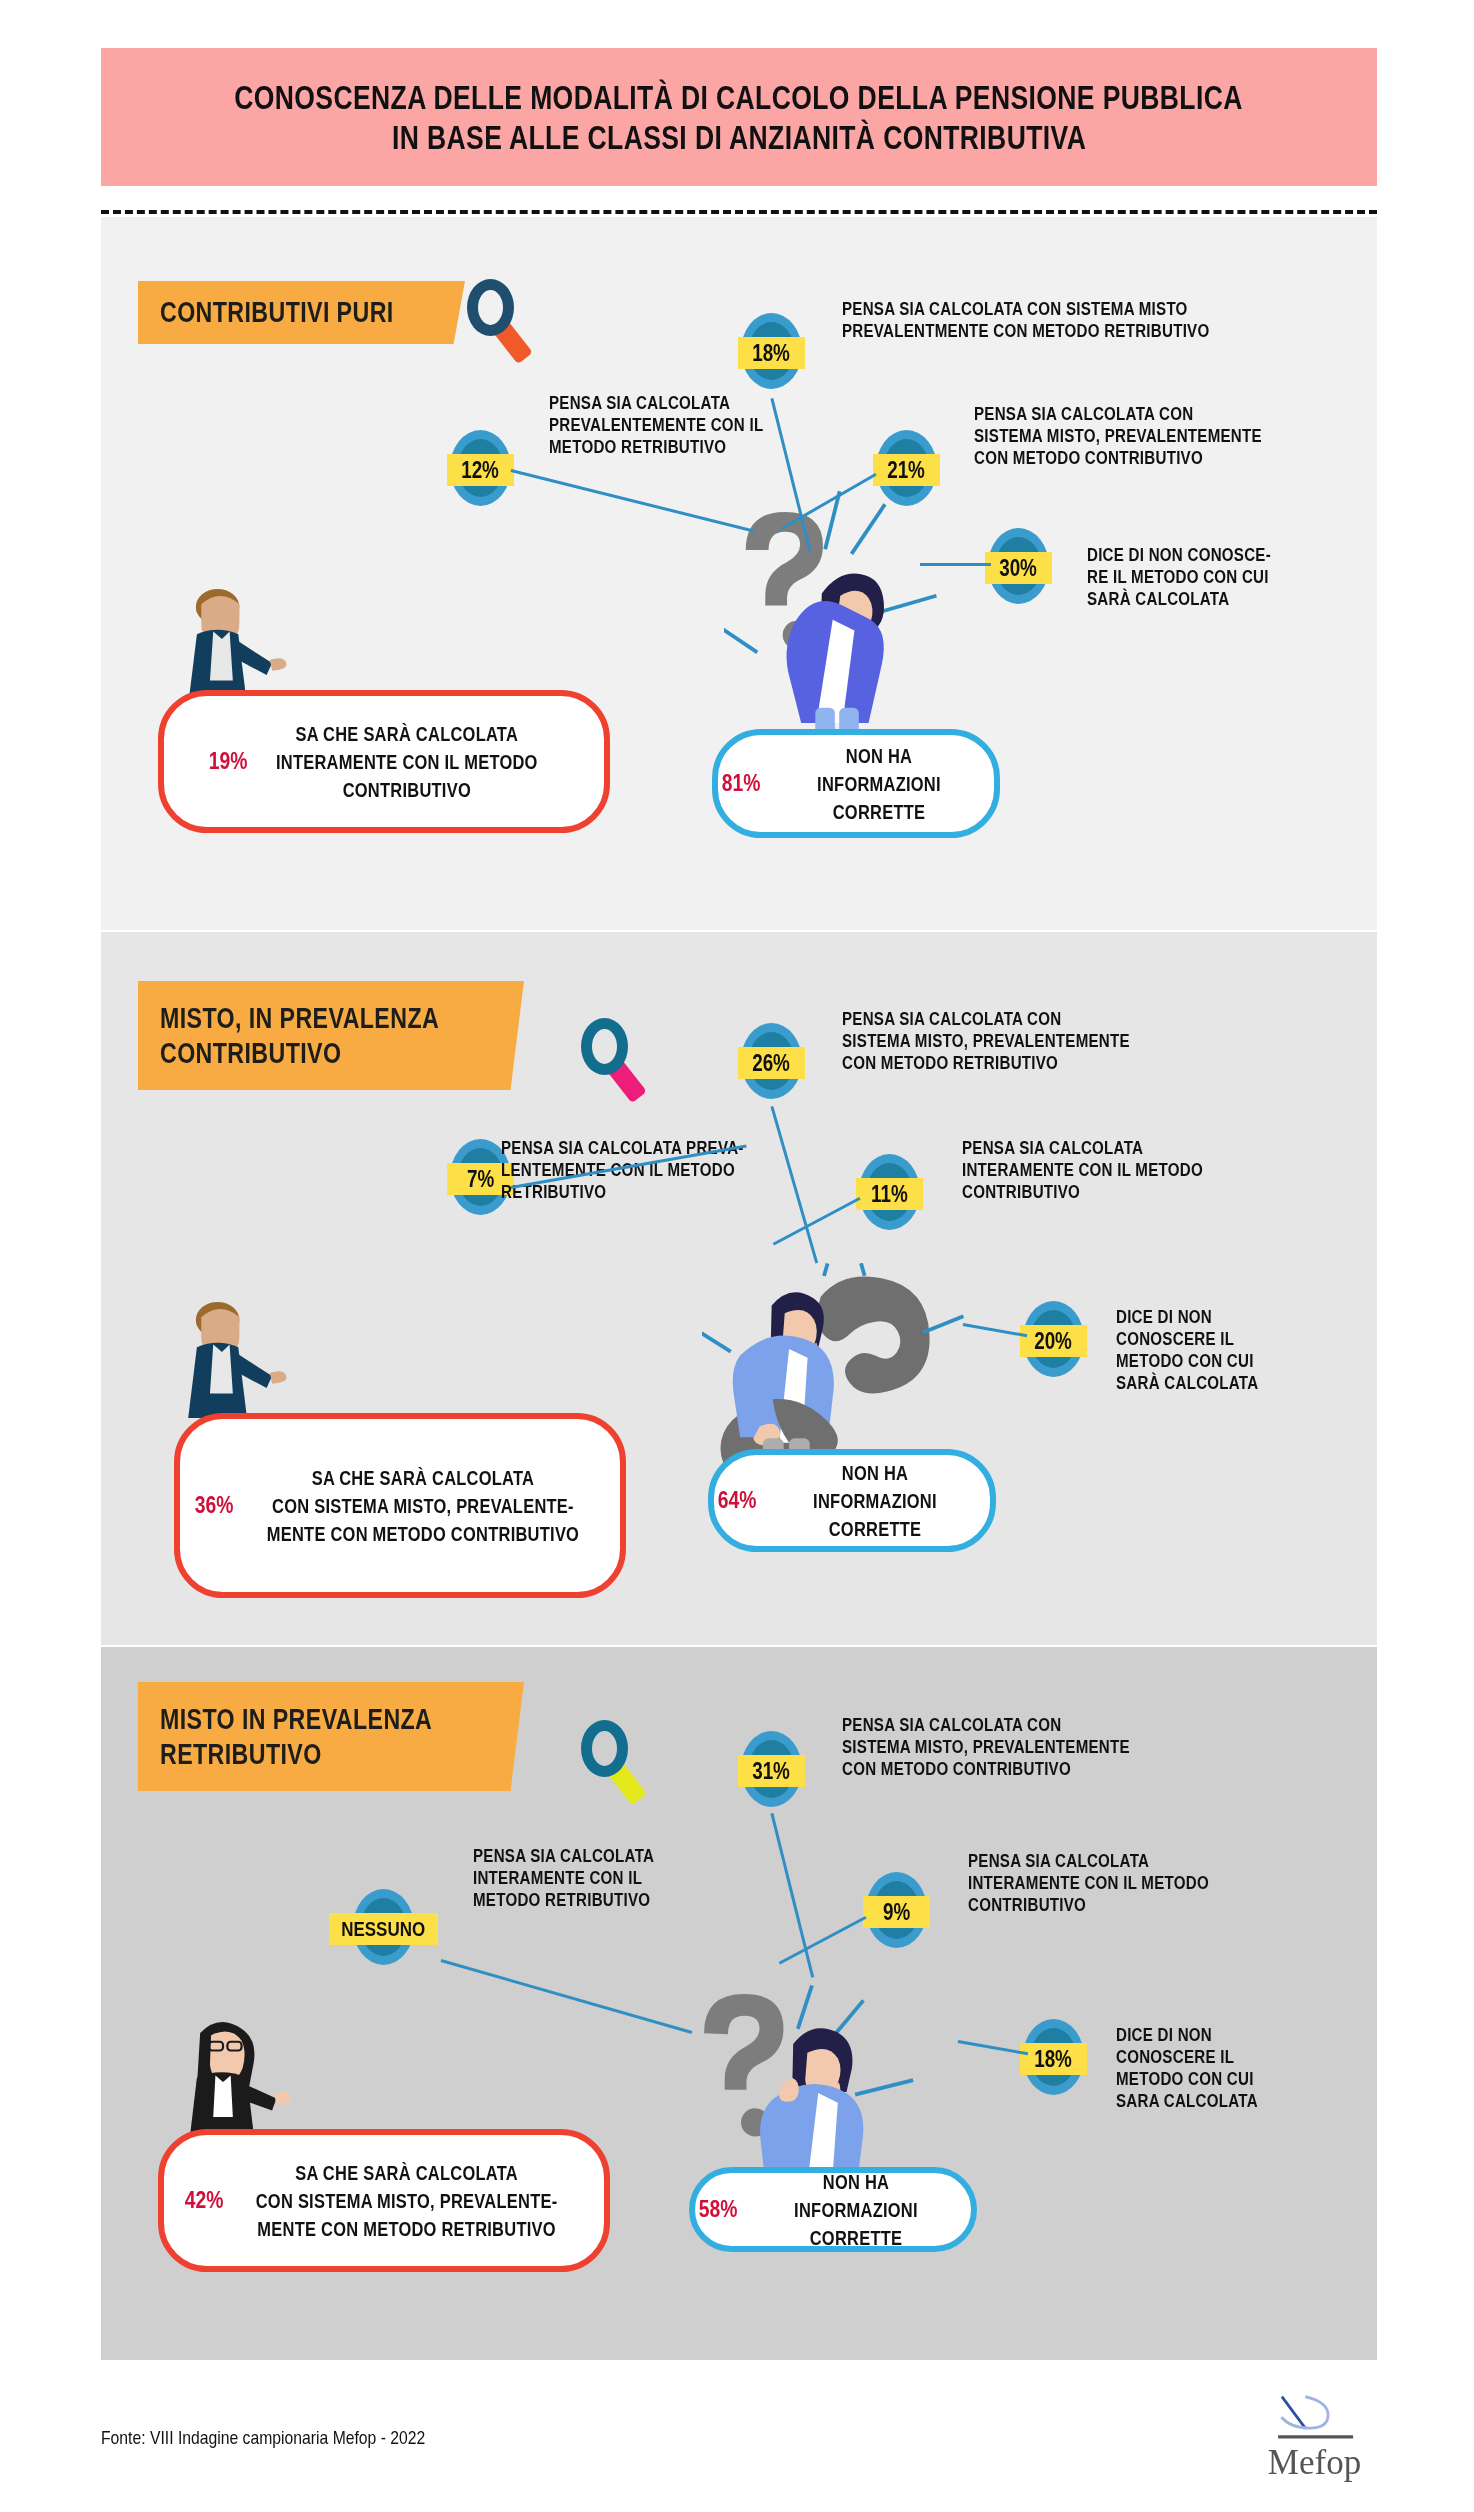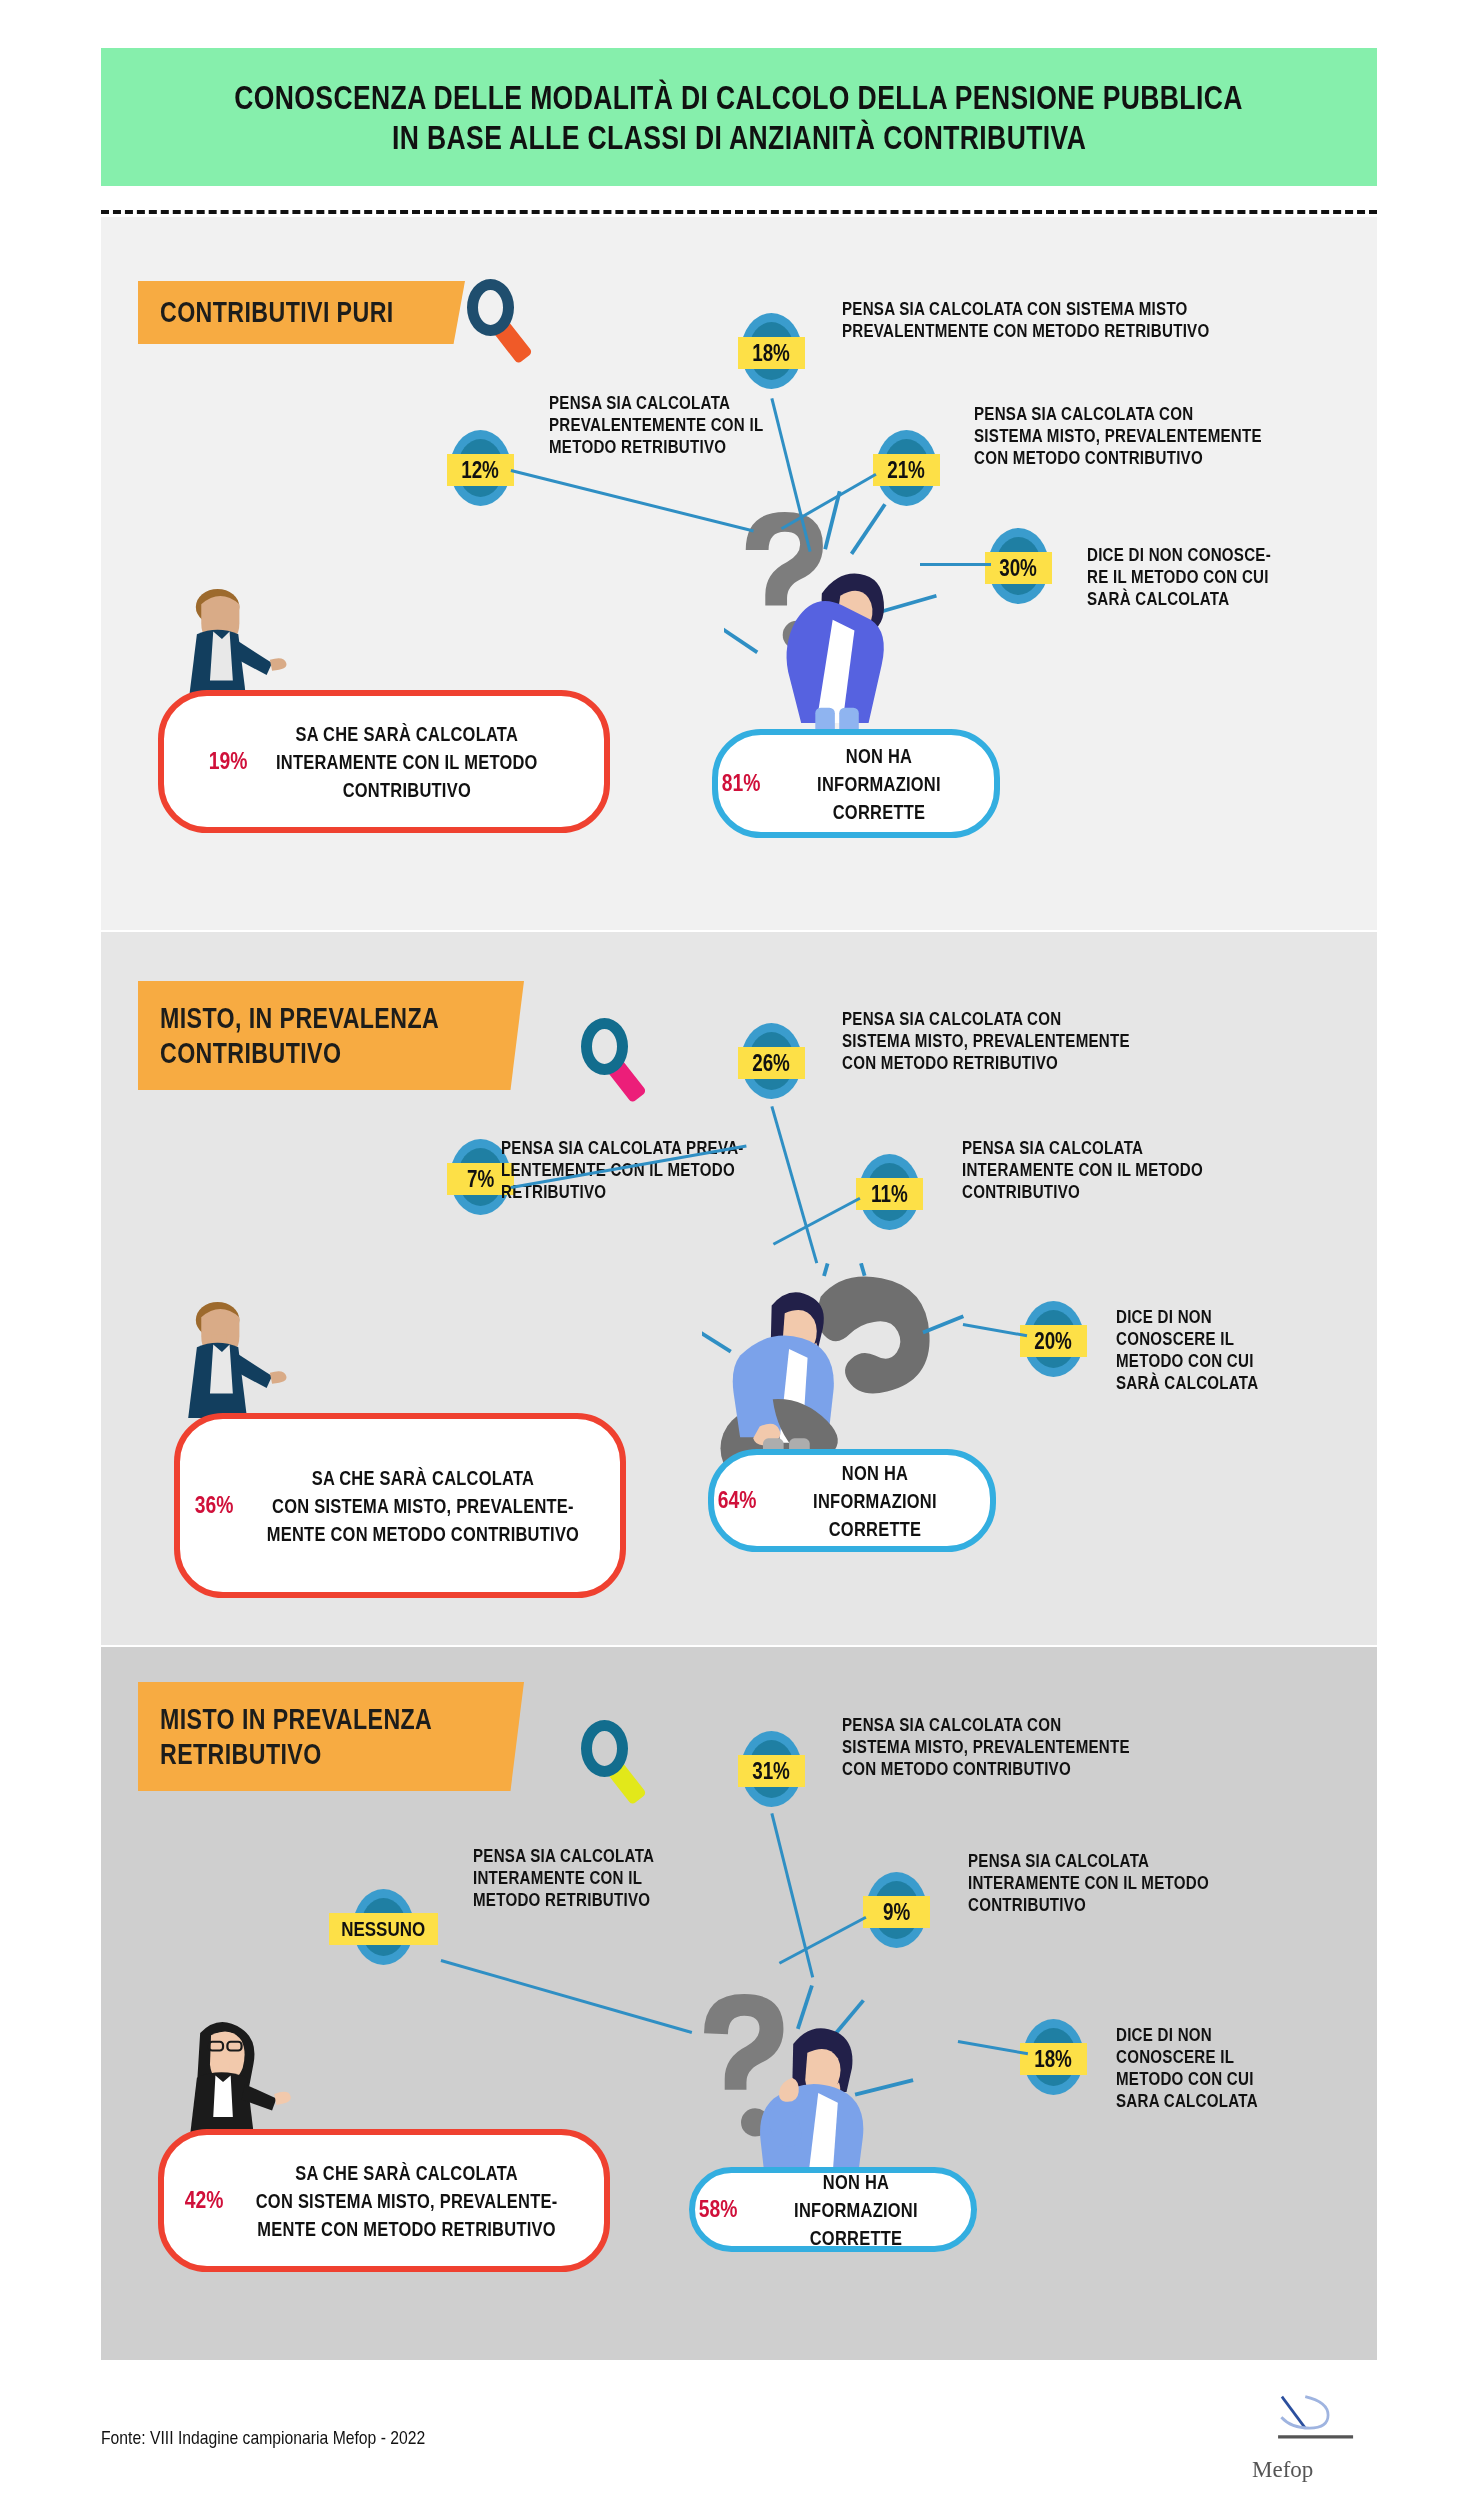--- a/index.html
+++ b/index.html
@@ -1,21 +1,21 @@
 <!DOCTYPE html>
 <html style="font-size:8.7px"><head>
 <meta charset="utf-8">
 <style>
   html,body{margin:0;padding:0;background:#ffffff;}
   body{width:1475px;height:2512px;position:relative;overflow:hidden;
        font-family:"Liberation Sans", sans-serif;}
 
   
   #title-band{position:absolute;left:101px;top:48px;width:1276px;height:138px;
-      background:#86efac;display:flex;flex-direction:column;align-items:center;
+      background:#fca5a5;display:flex;flex-direction:column;align-items:center;
       justify-content:center;}
   .title-line{color:#111111;font-weight:bold;letter-spacing:0.5px;
       font-size:34px;line-height:40px;transform:scaleX(0.78);
       transform-origin:center center;white-space:nowrap;text-align:center;}
 
   #title-rule{position:absolute;left:101px;top:210px;width:1276px;height:0;
       border-top:4.9px dashed #111111;}
 
   
   .panel{position:absolute;left:101px;width:1276px;}
@@ -80,22 +80,22 @@
       transform:scaleX(0.84);}
   .cap-txt{color:#111111;font-weight:bold;font-size:19.6px;line-height:28px;
       text-align:center;white-space:pre-line;transform:scaleX(0.84);
       letter-spacing:0.3px;}
 
   
   #footer-src{position:absolute;left:101px;top:2427px;color:#111111;
       font-size:18.5px;transform:scaleX(0.85);transform-origin:left center;
       white-space:nowrap;}
   #logo{position:absolute;right:98px;top:2390px;width:125px;height:93px;}
-  #logo-text{position:absolute;left:0;bottom:0;width:125px;text-align:left;
-      color:#555555;font-size:23px;font-family:"Liberation Serif",serif;}
+  #logo-text{position:absolute;left:0;bottom:0;width:125px;text-align:center;
+      color:#555555;font-size:35px;font-family:"Liberation Serif",serif;}
 
   
   .figure{position:absolute;}
 </style>
 </head>
 <body>
 
 <div id="title-band">
   <div class="title-line">CONOSCENZA DELLE MODALITÀ DI CALCOLO DELLA PENSIONE PUBBLICA</div>
   <div class="title-line">IN BASE ALLE CLASSI DI ANZIANITÀ CONTRIBUTIVA</div>

